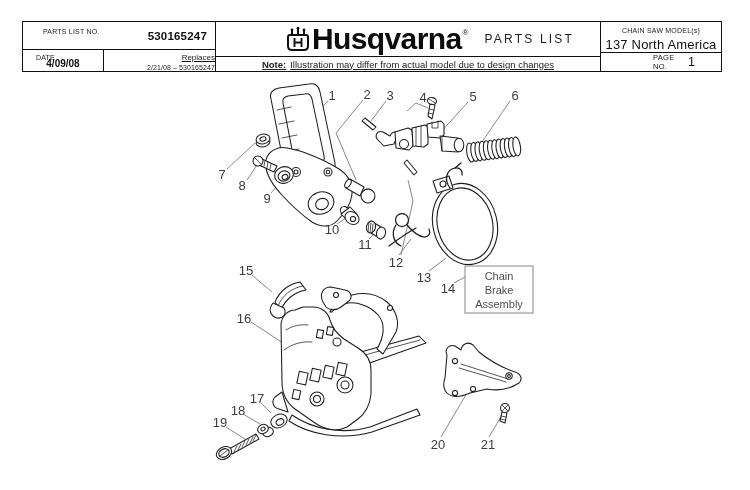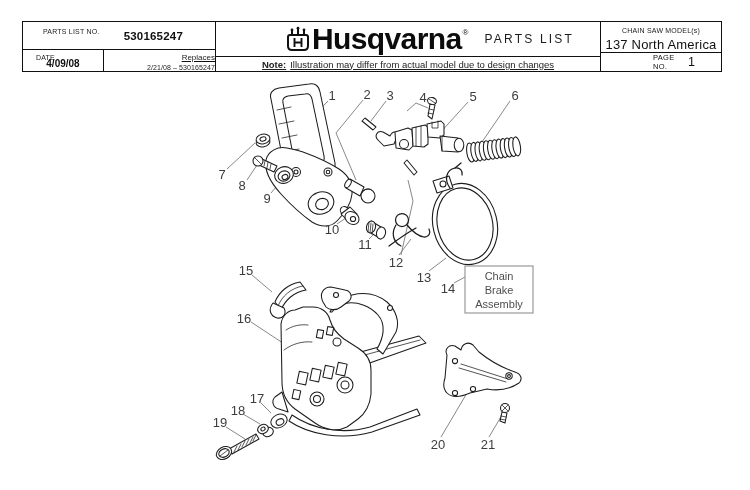--- a/index.html
+++ b/index.html
@@ -16,21 +16,21 @@
   .rowB{flex:1;display:flex;}
   .dateCell{width:80px;border-right:1.5px solid #101010;position:relative;}
   .replCell{flex:1;text-align:right;padding-top:1px;text-decoration:underline;}
   .rowLogo{height:35px;border-bottom:1.5px solid #101010;display:flex;align-items:center;
            justify-content:center;padding-left:44px;box-sizing:border-box;}
   .rowNote{flex:1;display:flex;align-items:center;justify-content:center;font-size:9.5px;color:#222;text-decoration:underline;}
   .rowModel{height:36px;border-bottom:1.5px solid #101010;text-align:center;padding-top:5px;box-sizing:border-box;}
   .rowPage{flex:1;display:flex;align-items:center;justify-content:space-between;padding:0 26px 0 12px;}
   .xs{font-size:7px;color:#1a1a1a;letter-spacing:.2px;}
   .rowA .xs{position:absolute;left:20px;top:6px;}
-  .plno{position:absolute;right:32px;top:8px;font-weight:bold;font-size:11.5px;letter-spacing:.2px;}
+  .plno{position:absolute;right:8px;top:8px;font-weight:bold;font-size:11.5px;letter-spacing:.2px;}
   .dateCell .xs{position:absolute;left:13px;top:4px;}
   .dateVal{position:absolute;left:0;right:0;bottom:2px;text-align:center;font-weight:bold;font-size:10px;}
   .repl{display:block;font-size:8px;color:#222;margin-top:2px;}
   .replVal{display:block;font-size:7px;color:#222;margin-top:2px;letter-spacing:.1px;}
   .crown{display:flex;align-items:center;}
   .brand{font-size:30px;font-weight:bold;letter-spacing:-.6px;color:#0c0c0c;margin-left:2px;}
   .reg{font-size:8px;position:relative;top:-7px;margin-left:1px;}
   .docTitle{font-size:12px;letter-spacing:2.2px;color:#1b1b1b;margin-left:16px;white-space:nowrap;}
   .noteLbl{font-weight:bold;margin-right:4px;}
   .rowModel .xs{display:block;font-size:7px;}

